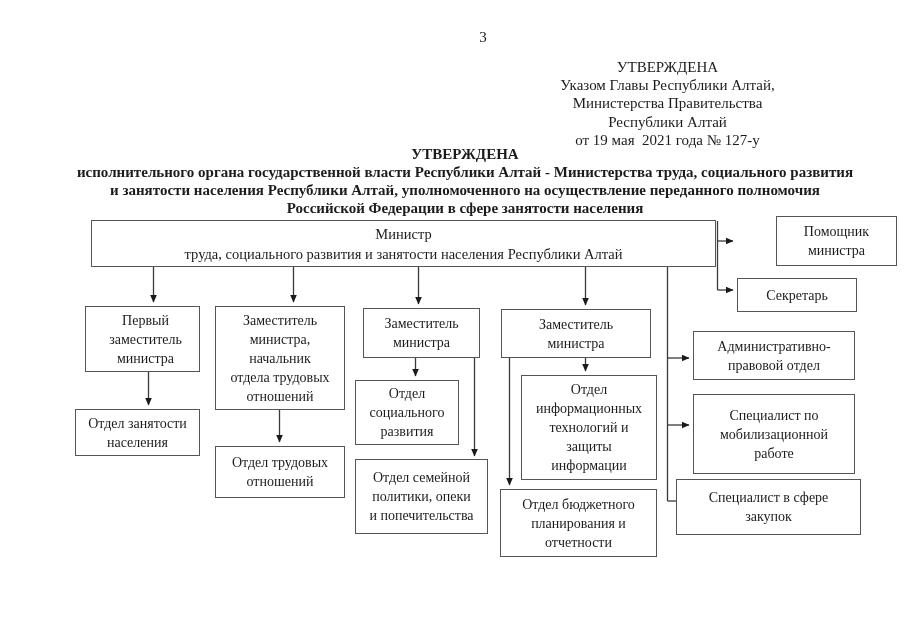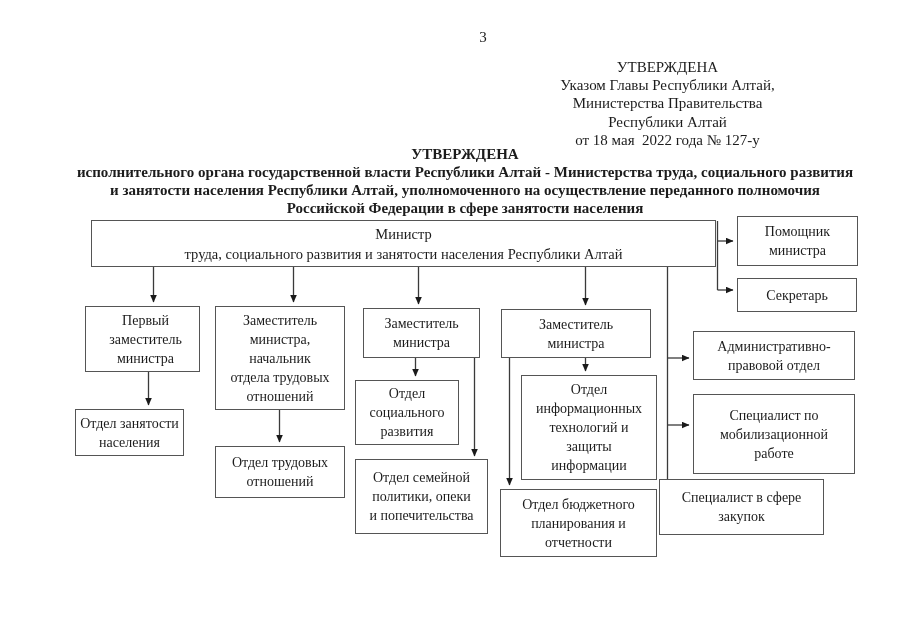--- a/index.html
+++ b/index.html
@@ -27,21 +27,21 @@
 
 <div class="page">
 
   <div class="pageno">3</div>
 
   <div class="approval">
     <div>УТВЕРЖДЕНА</div>
     <div>Указом Главы Республики Алтай,</div>
     <div>Министерства Правительства</div>
     <div>Республики Алтай</div>
-    <div>от 18 мая  2022 года № 127-у</div>
+    <div>от 19 мая  2021 года № 127-у</div>
   </div>
 
   <div class="doc-title">
     <div>УТВЕРЖДЕНА</div>
     <div>исполнительного органа государственной власти Республики Алтай - Министерства труда, социального развития</div>
     <div>и занятости населения Республики Алтай, уполномоченного на осуществление переданного полномочия</div>
     <div>Российской Федерации в сфере занятости населения</div>
   </div>
 
   <div class="chart">
@@ -76,30 +76,30 @@
         <path d="M667.5 267 V501"></path>
         <path d="M667.5 358 H689" marker-end="url(#arw)"></path>
         <path d="M667.5 425 H689" marker-end="url(#arw)"></path>
         <path d="M667.5 501 H683" marker-end="url(#arw)"></path>
       </g>
     </svg>
 
     <div class="node minister" style="left:91px;top:220px;width:625px;height:47px;">Министр
 труда, социального развития и занятости населения Республики Алтай</div>
 
-    <div class="node" style="left:737px;top:216px;width:121px;height:50px;">Помощник
+    <div class="node" style="left:776px;top:216px;width:121px;height:50px;">Помощник
 министра</div>
 
     <div class="node" style="left:737px;top:278px;width:120px;height:34px;">Секретарь</div>
 
     <div class="node" style="left:85px;top:306px;width:115px;height:66px;padding-left:8px;">Первый
 заместитель
 министра</div>
 
-    <div class="node" style="left:75px;top:409px;width:109px;height:47px;">Отдел занятости
+    <div class="node" style="left:75px;top:409px;width:125px;height:47px;">Отдел занятости
 населения</div>
 
     <div class="node" style="left:215px;top:306px;width:130px;height:104px;">Заместитель
 министра,
 начальник
 отдела трудовых
 отношений</div>
 
     <div class="node" style="left:215px;top:446px;width:130px;height:52px;">Отдел трудовых
 отношений</div>
@@ -128,17 +128,17 @@
 планирования и
 отчетности</div>
 
     <div class="node" style="left:693px;top:331px;width:162px;height:49px;">Административно-
 правовой отдел</div>
 
     <div class="node" style="left:693px;top:394px;width:162px;height:80px;">Специалист по
 мобилизационной
 работе</div>
 
-    <div class="node" style="left:659px;top:479px;width:165px;height:56px;text-align:center;">Специалист в сфере
+    <div class="node" style="left:676px;top:479px;width:185px;height:56px;text-align:center;">Специалист в сфере
 закупок</div>
 
   </div>
 </div>
 
 </body></html>

